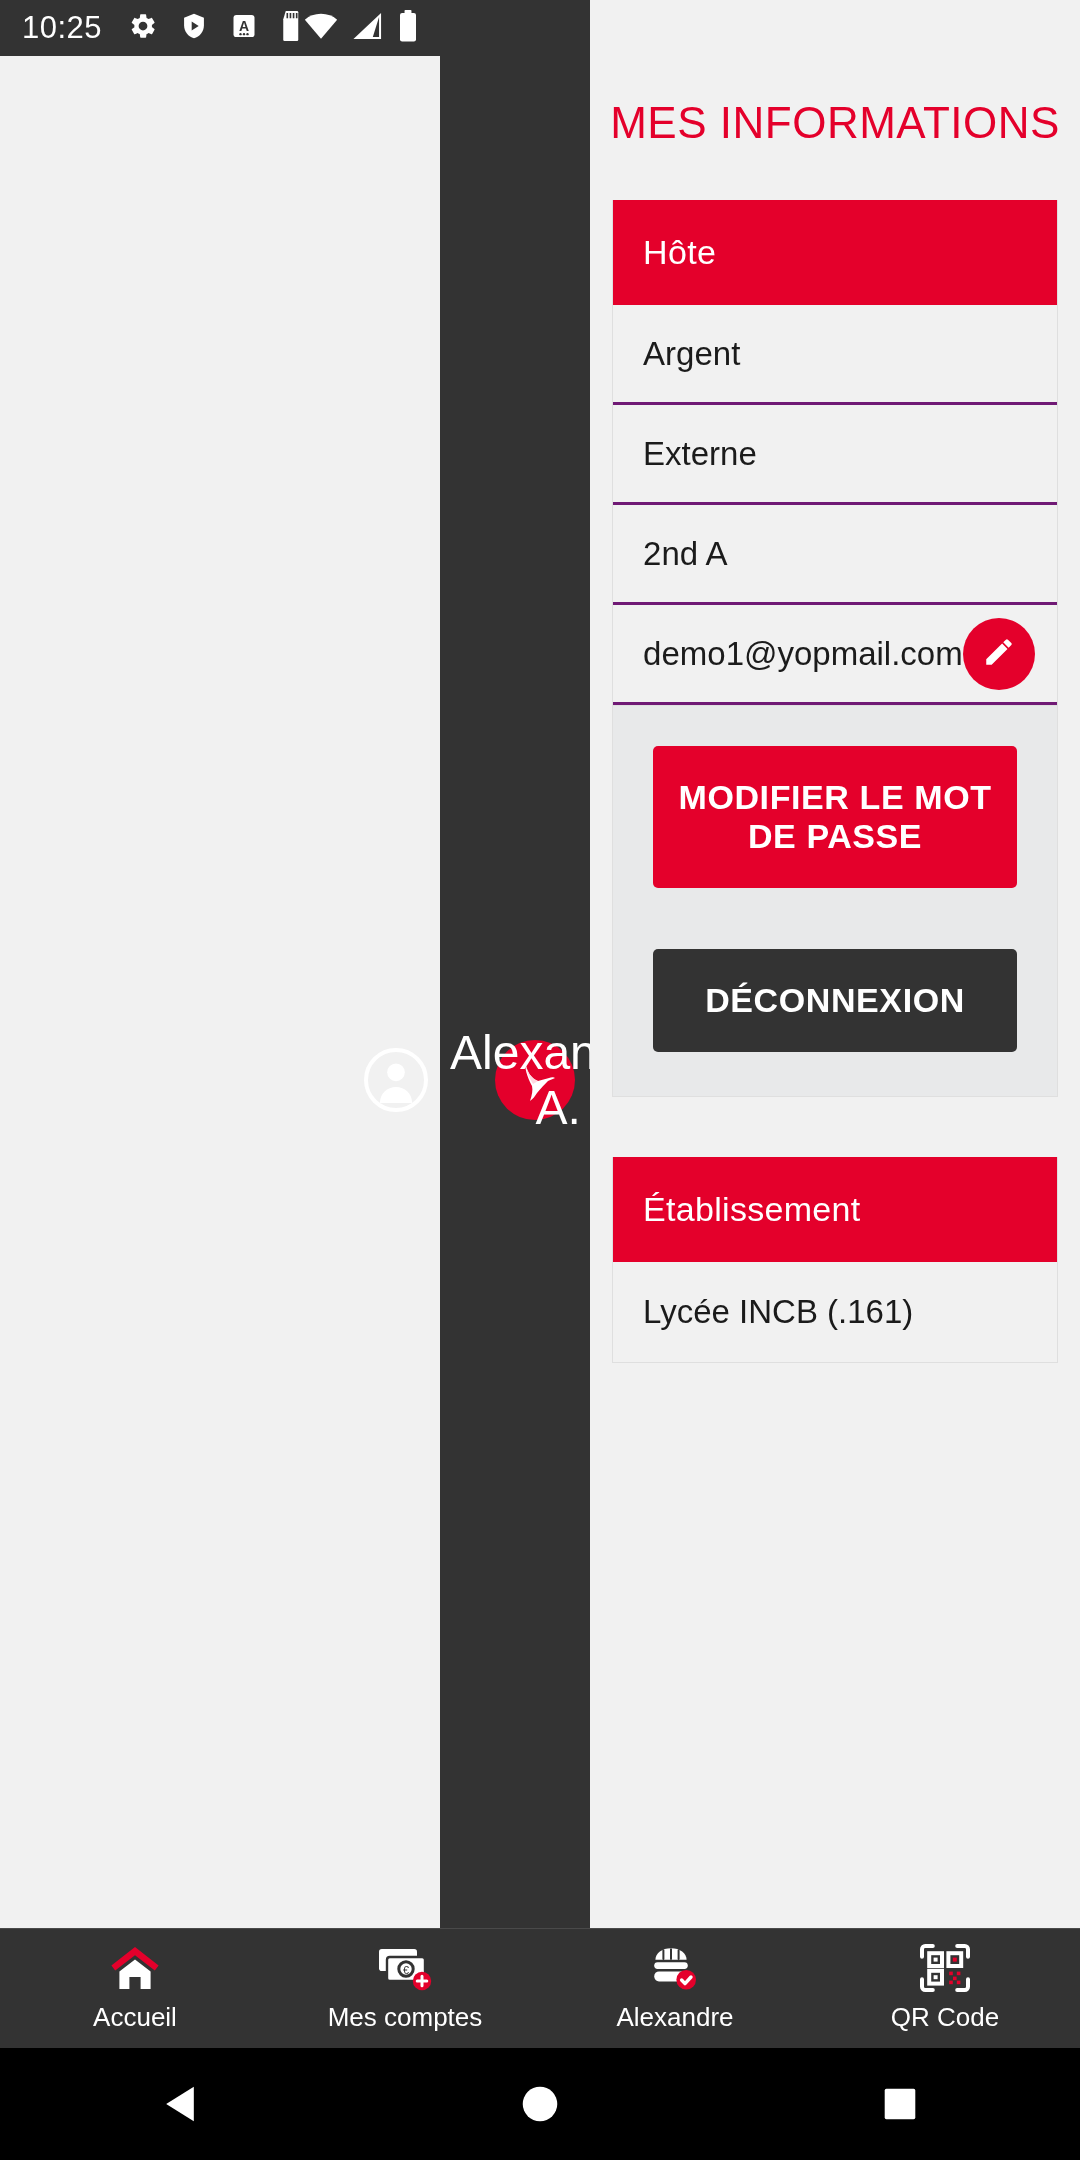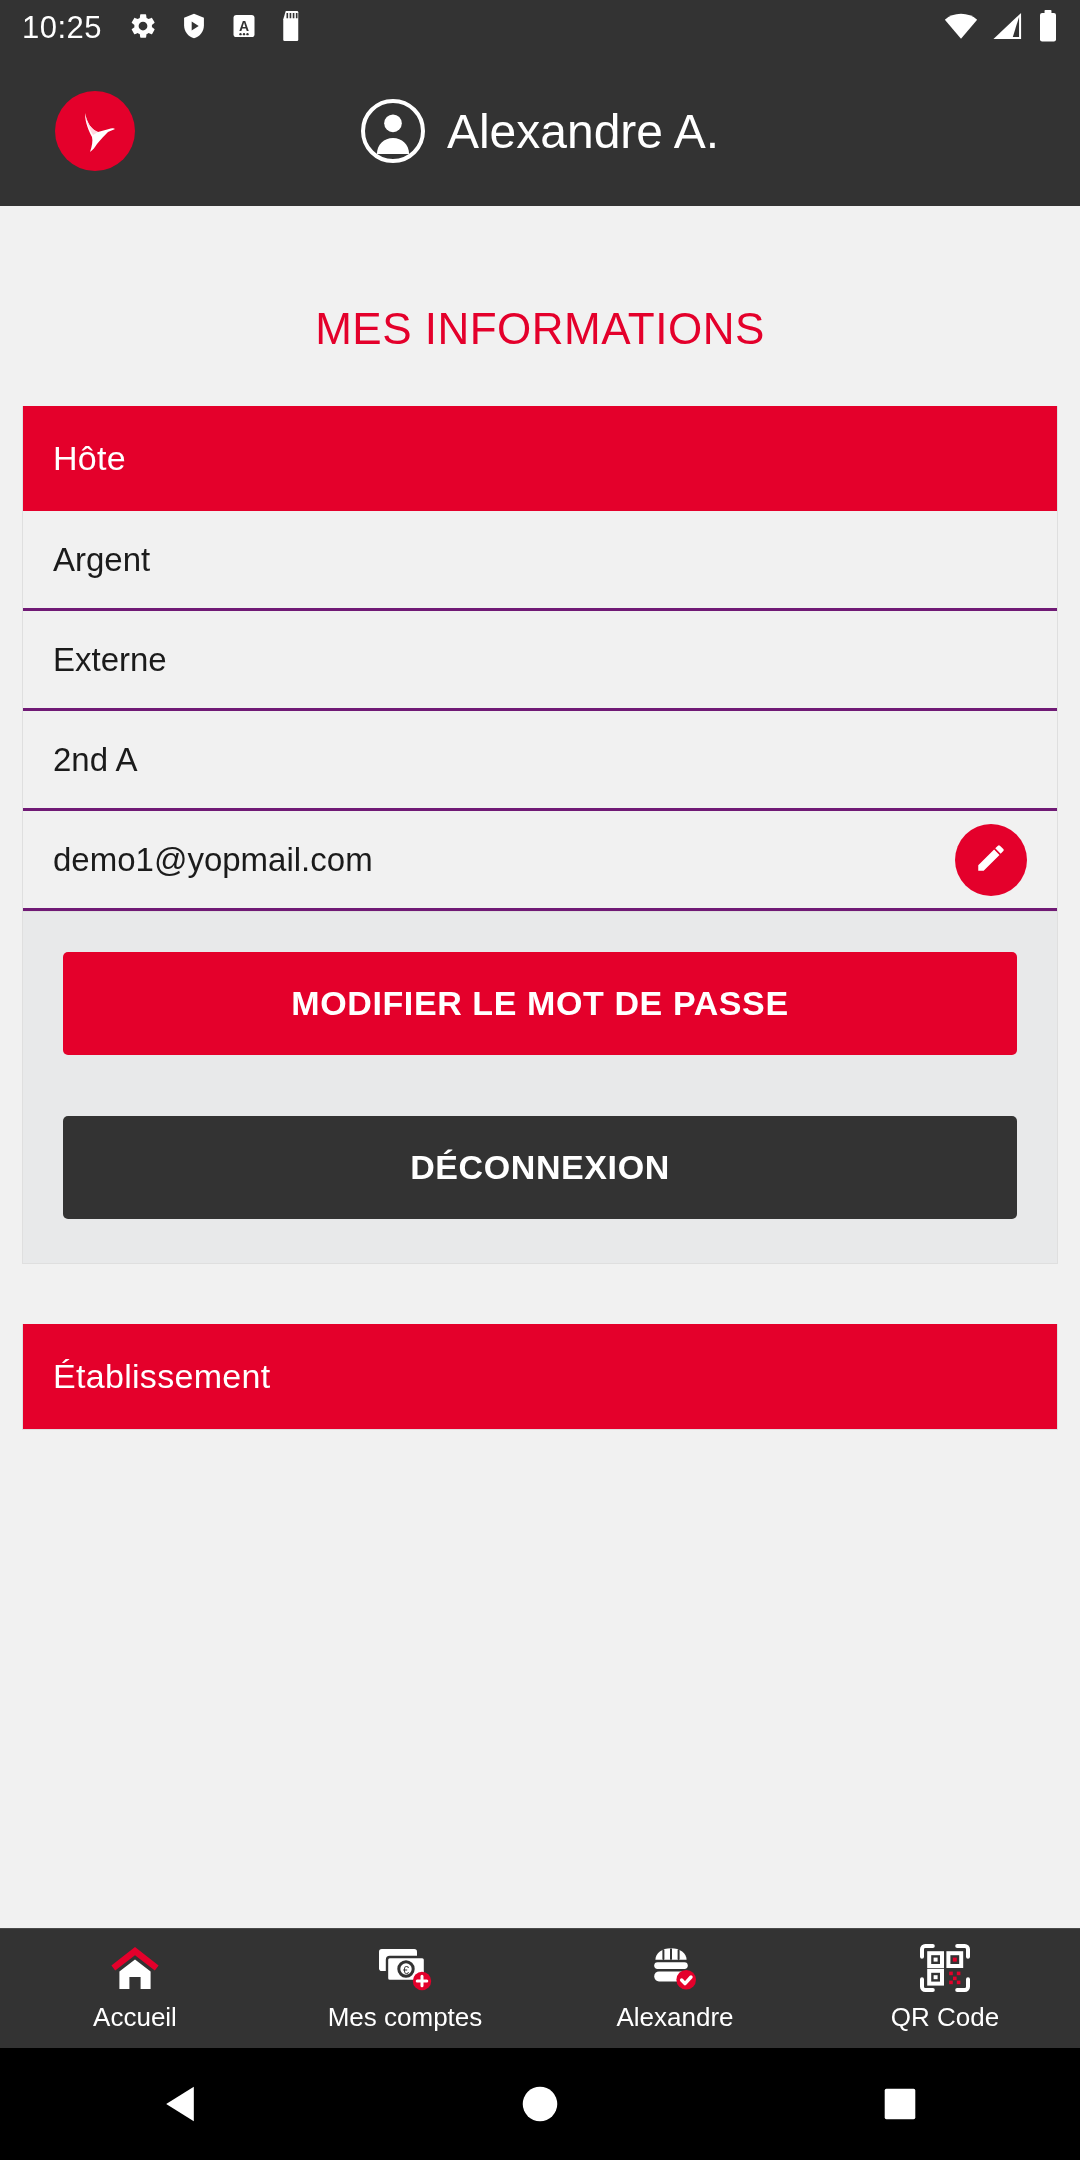--- a/index.html
+++ b/index.html
@@ -2,21 +2,21 @@
 <html><head>
 <meta charset="utf-8">
 <style>
   * { box-sizing: border-box; margin: 0; padding: 0; }
   html, body {
     width: 1080px; height: 2160px;
     font-family: "Liberation Sans", sans-serif;
     background: #f1f1f1;
     overflow: hidden;
   }
-  .screen { width: 1080px; height: 2160px; position: relative; display: flex; flex-direction: column; }
+  .screen { width: 1080px; height: 2160px; position: relative; display: flex; flex-direction: row; }
 
   
   .statusbar {
     height: 56px; background: #333333; color: #ffffff;
     display: flex; align-items: center; padding: 0 22px;
     flex: 0 0 56px;
   }
   .sb-clock { font-size: 31px; letter-spacing: .5px; font-family: "Liberation Sans", sans-serif; }
   .sb-left-icons { display: flex; align-items: center; gap: 22px; margin-left: 26px; }
   .sb-right { margin-left: auto; display: flex; align-items: center; gap: 14px; }
@@ -216,20 +216,23 @@
       <div class="actions">
         <button class="btn btn-primary">MODIFIER LE MOT DE PASSE</button>
         <button class="btn btn-secondary">DÉCONNEXION</button>
       </div>
     </div>
 
     <div class="gap"></div>
 
     <div class="card">
       <div class="card-header">Établissement</div>
+      <div class="row">
+        <span class="row-text">Lycée INCB (.161)</span>
+      </div>
     </div>
 
   </div>
 
   <div class="bottomnav">
 
     <div class="nav-item">
       <span class="nav-ic">
         <svg width="52" height="46" viewBox="0 0 26 23">
           <path d="M13 1 1.2 10.3l1.9 2.4L13 5.1l9.9 7.6 1.9-2.4z" fill="#e4002b"></path>

